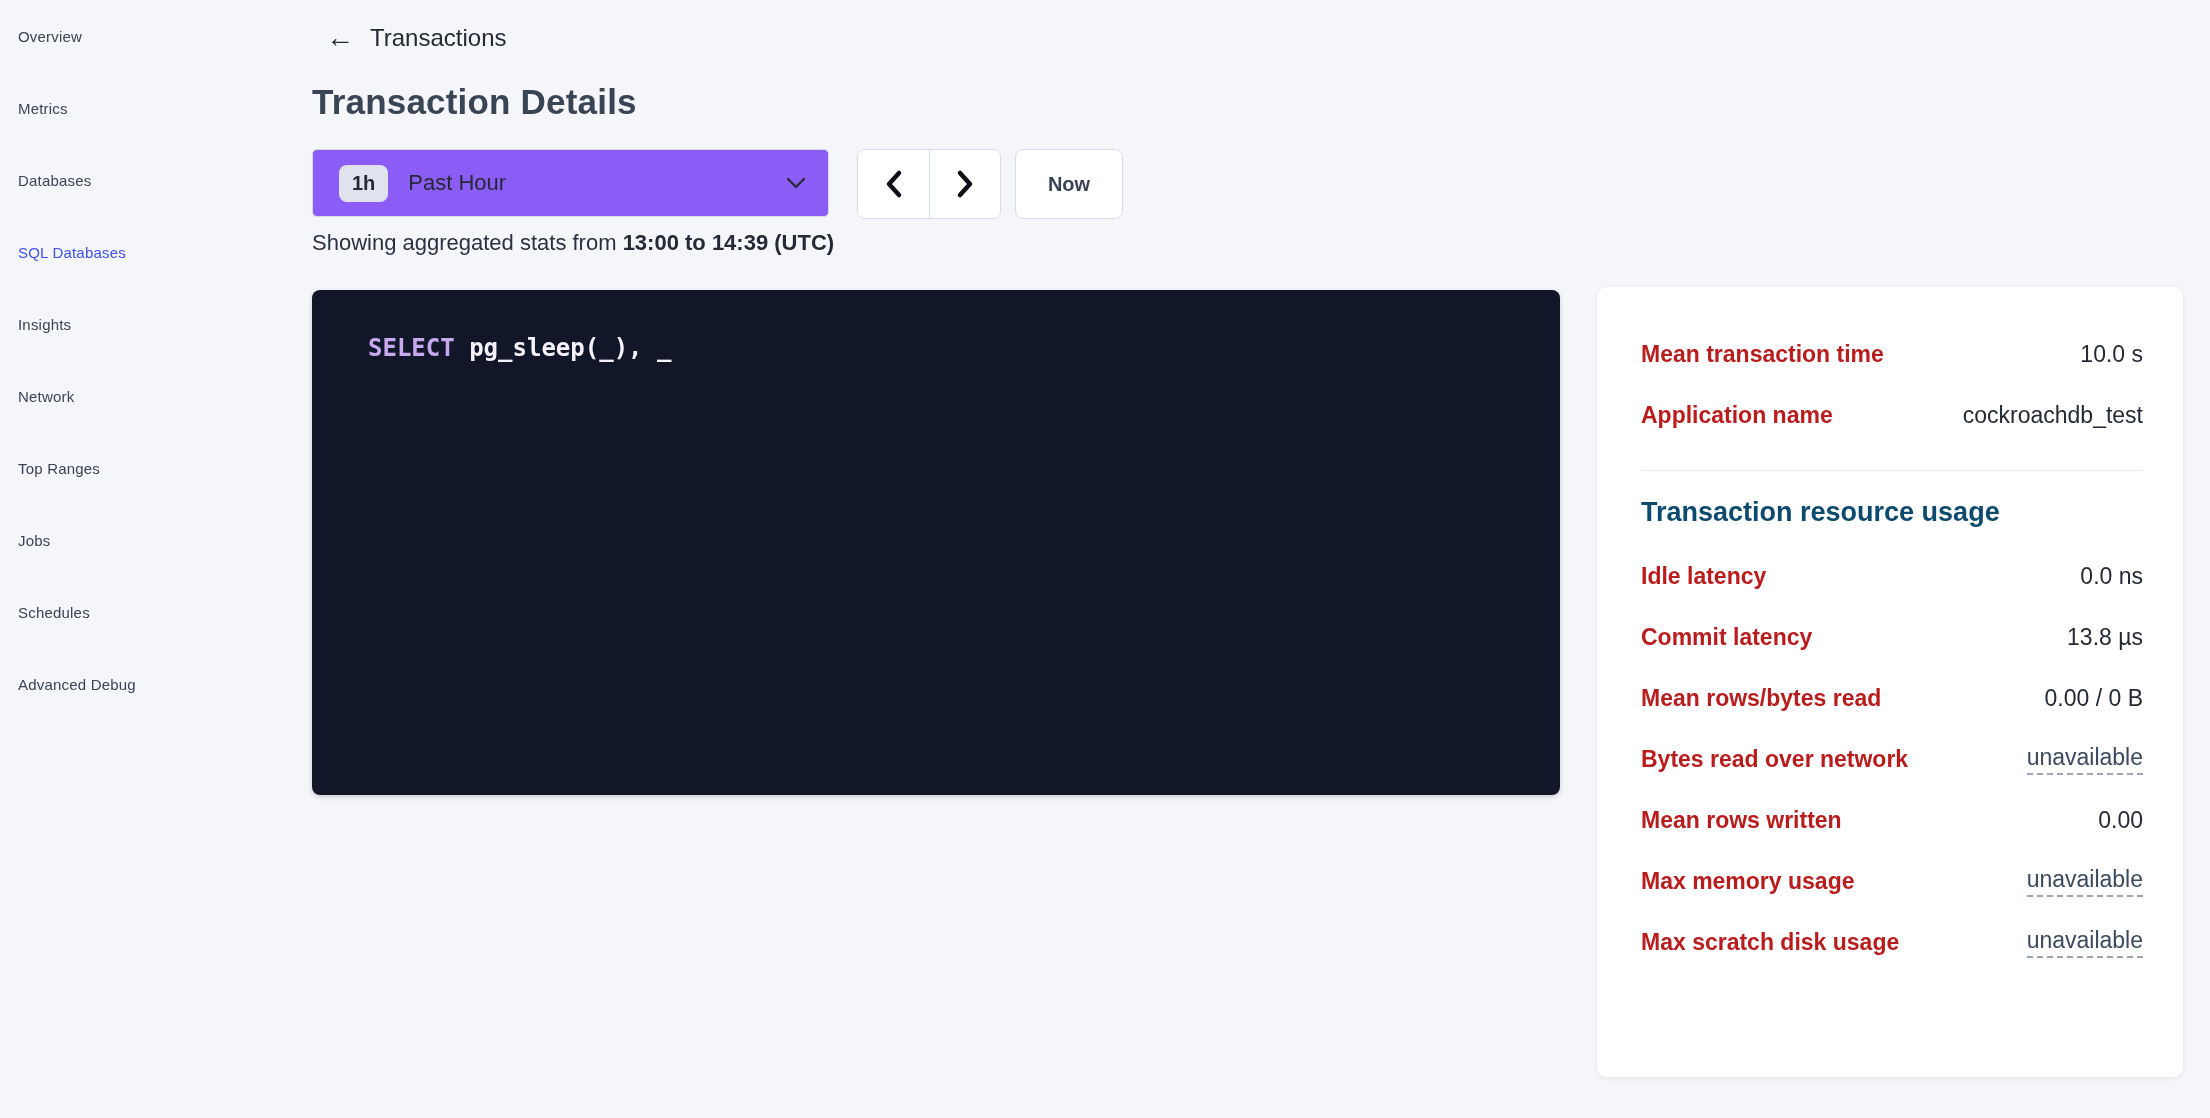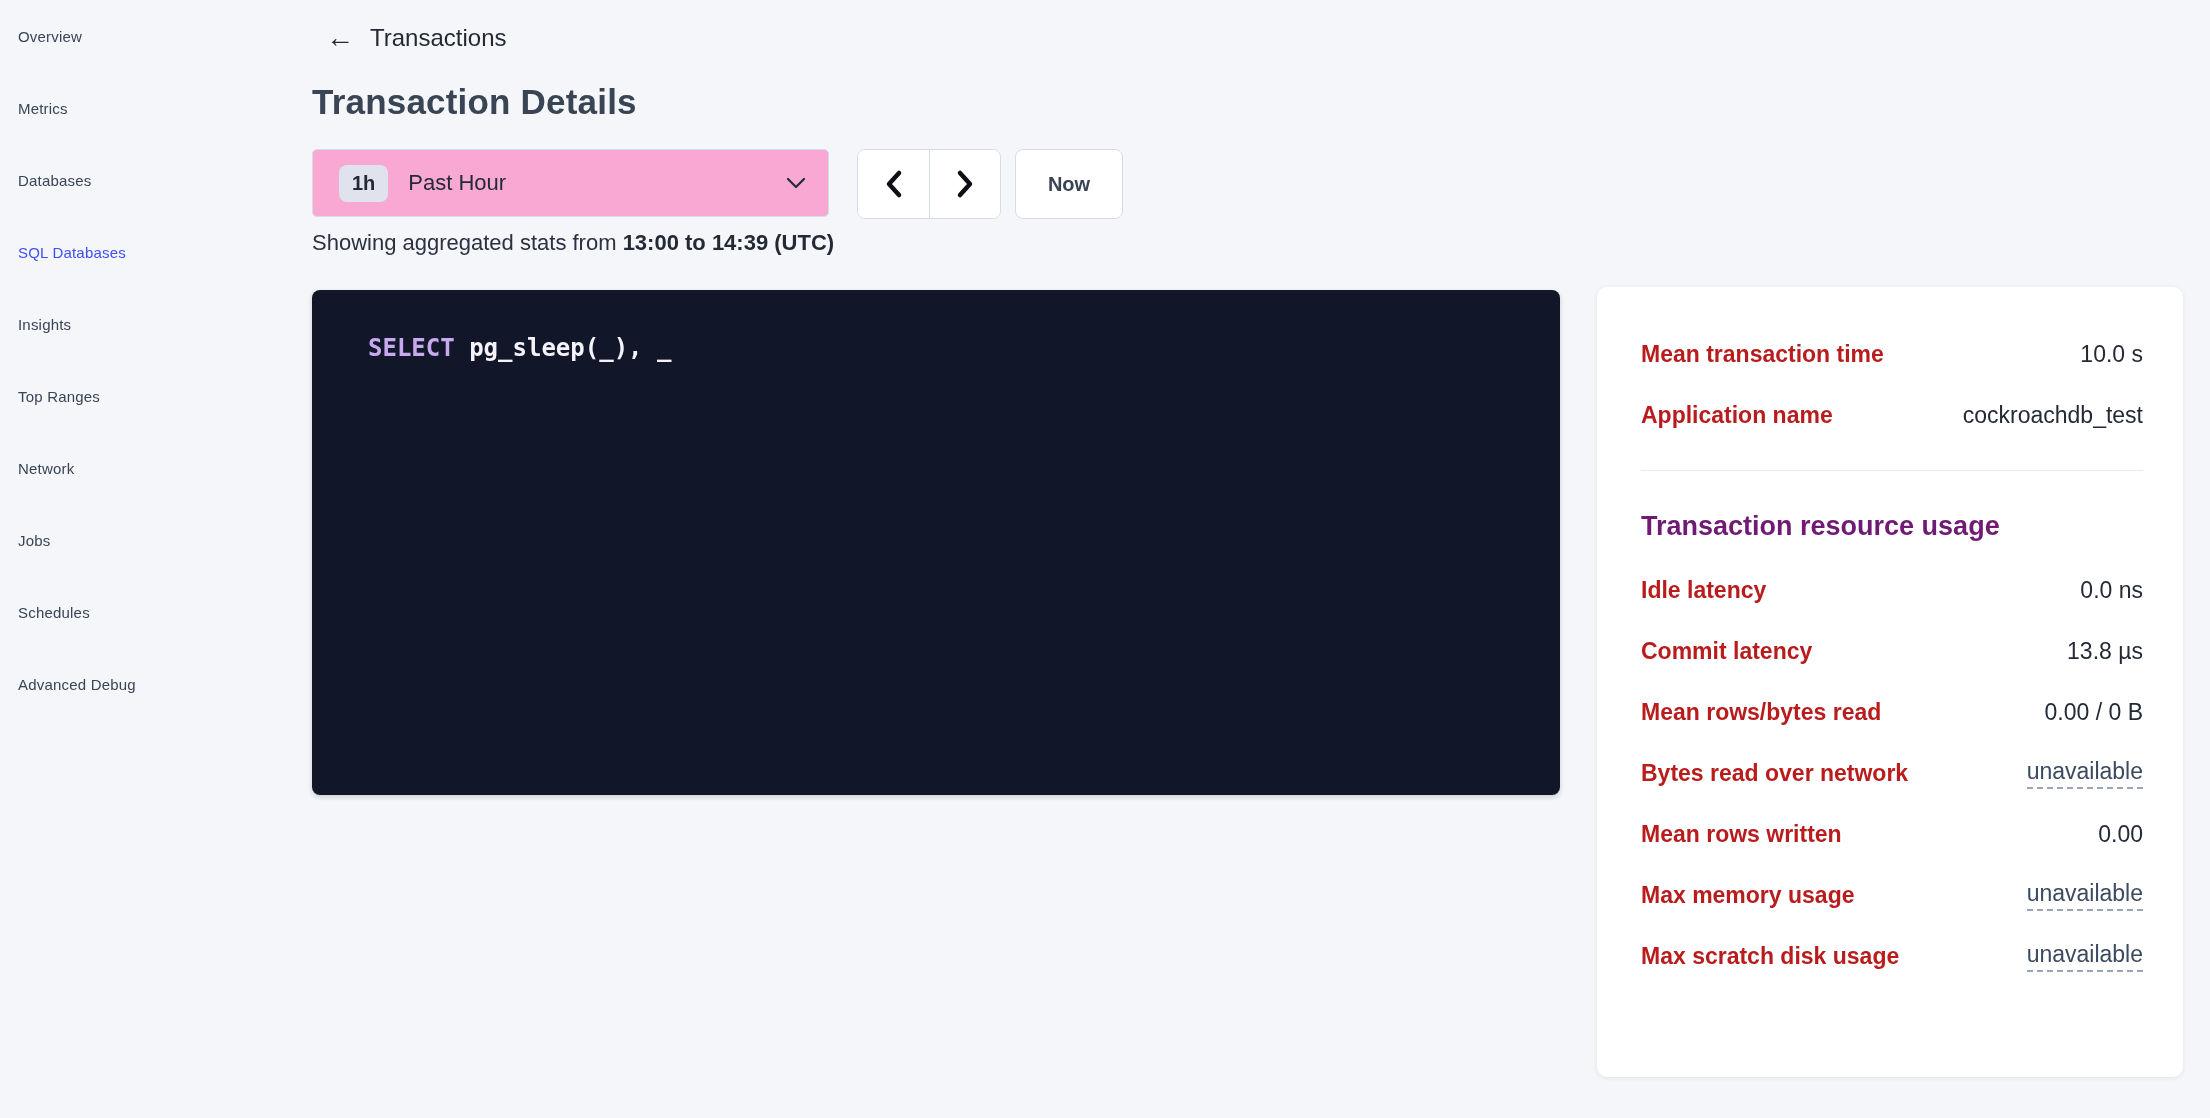--- a/index.html
+++ b/index.html
@@ -50,21 +50,21 @@
     font-size: 35px; font-weight: 700; color: #394455;
     letter-spacing: 0.2px;
   }
 
   .controls {
     position: absolute; top: 149px; left: 0;
     display: flex; align-items: stretch;
   }
   .range-picker {
     width: 517px; height: 68px;
-    background: #f9a8d4;
+    background: #8b5cf6;
     border: 1px solid #d6dbe8;
     border-radius: 5px;
     display: flex; align-items: center;
     padding: 0 22px 0 26px;
     cursor: pointer;
   }
   .range-badge {
     background: #e0e3ee;
     border-radius: 8px;
     padding: 7px 13px;
@@ -150,38 +150,38 @@
     border: 3px solid #ec4e28;
     border-radius: 3px;
     padding: 8px 14px;
   }
   .card-divider {
     border: none;
     border-top: 1px solid #e7eaf1;
     margin-top: 24px;
   }
   .section-title {
-    margin-top: 40px;
-    font-size: 27px; font-weight: 700; color: #701a75;
+    margin-top: 26px;
+    font-size: 27px; font-weight: 700; color: #0c4a6e;
   }
   .resource-rows { margin-top: 18px; }
 
   svg { display: block; }
 </style>
 </head>
 <body>
 
 <nav class="sidebar">
   <div class="sidebar-item">Overview</div>
   <div class="sidebar-item">Metrics</div>
   <div class="sidebar-item">Databases</div>
   <div class="sidebar-item active">SQL Databases</div>
   <div class="sidebar-item">Insights</div>
+  <div class="sidebar-item">Network</div>
   <div class="sidebar-item">Top Ranges</div>
-  <div class="sidebar-item">Network</div>
   <div class="sidebar-item">Jobs</div>
   <div class="sidebar-item">Schedules</div>
   <div class="sidebar-item">Advanced Debug</div>
 </nav>
 
 <div class="main">
 
   <button class="back-row">
     <span class="back-arrow">←</span>
     <span>Transactions</span>

